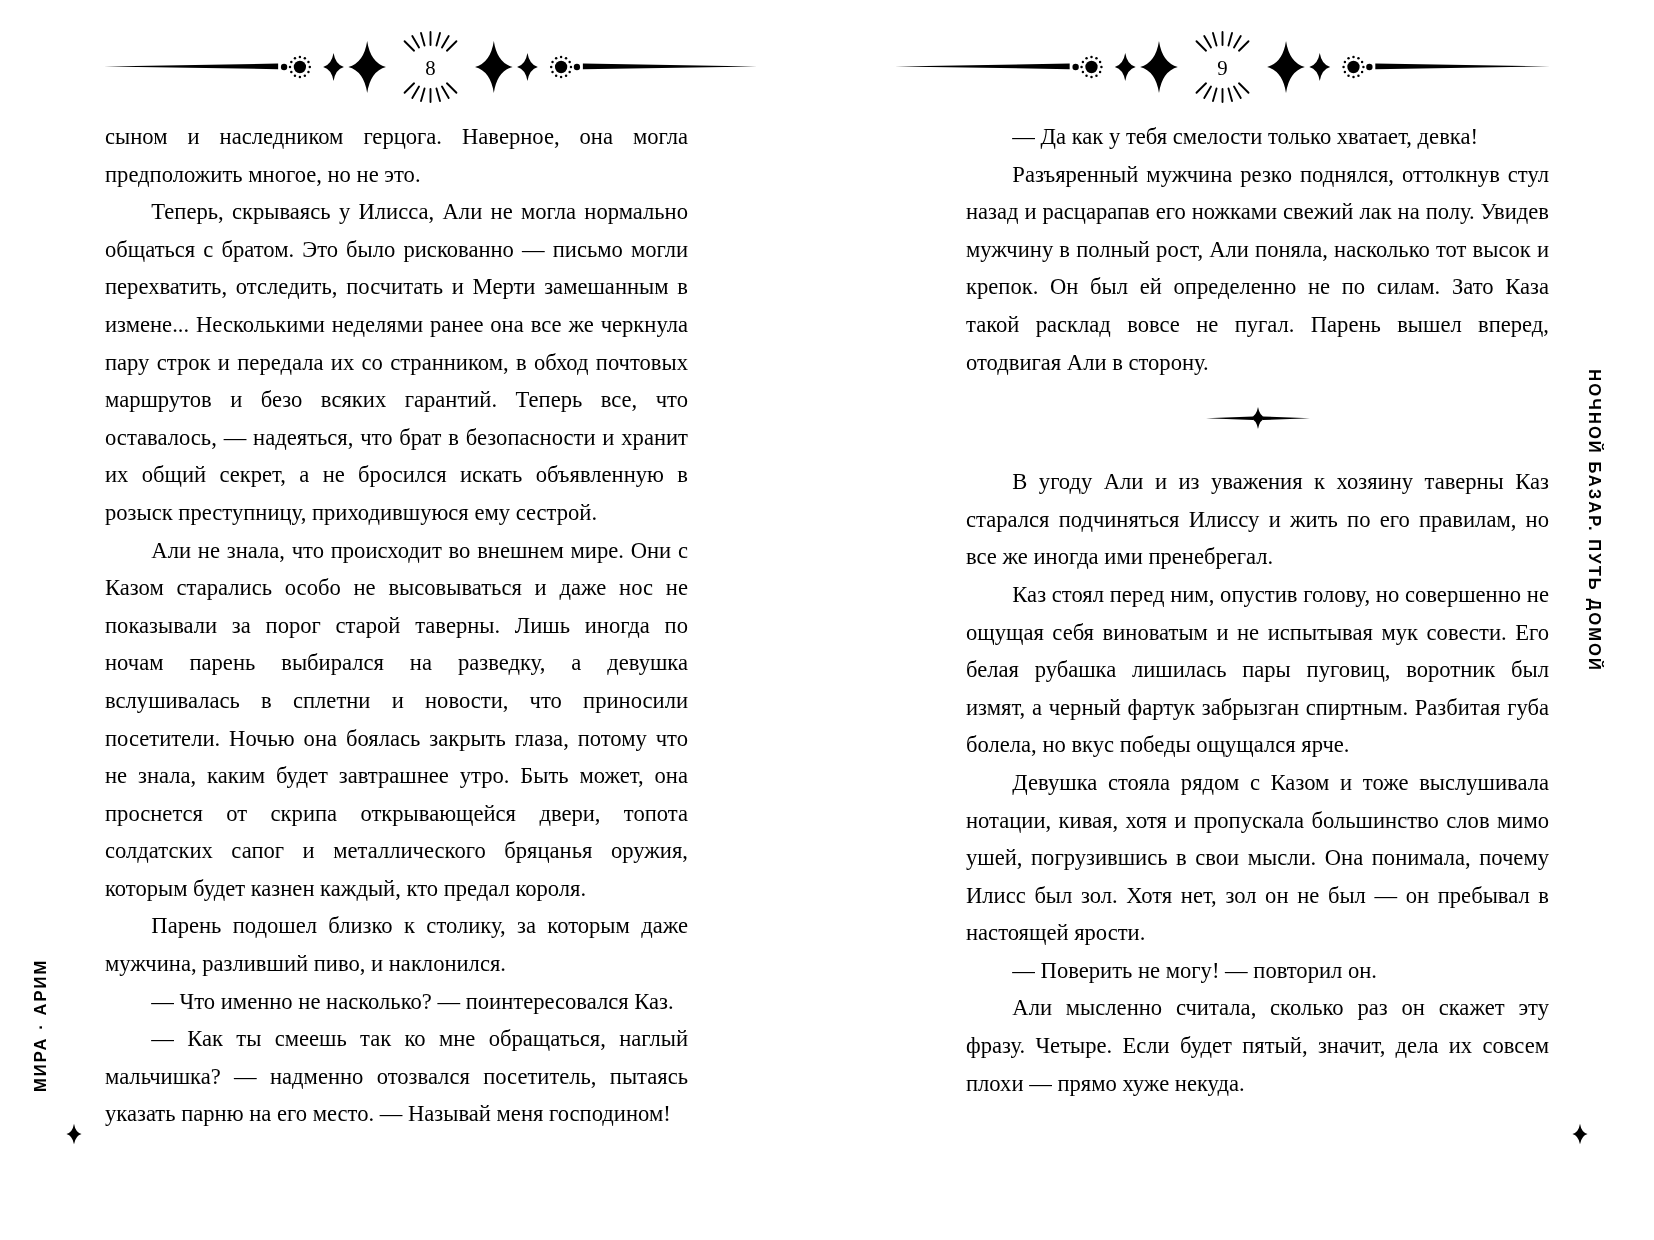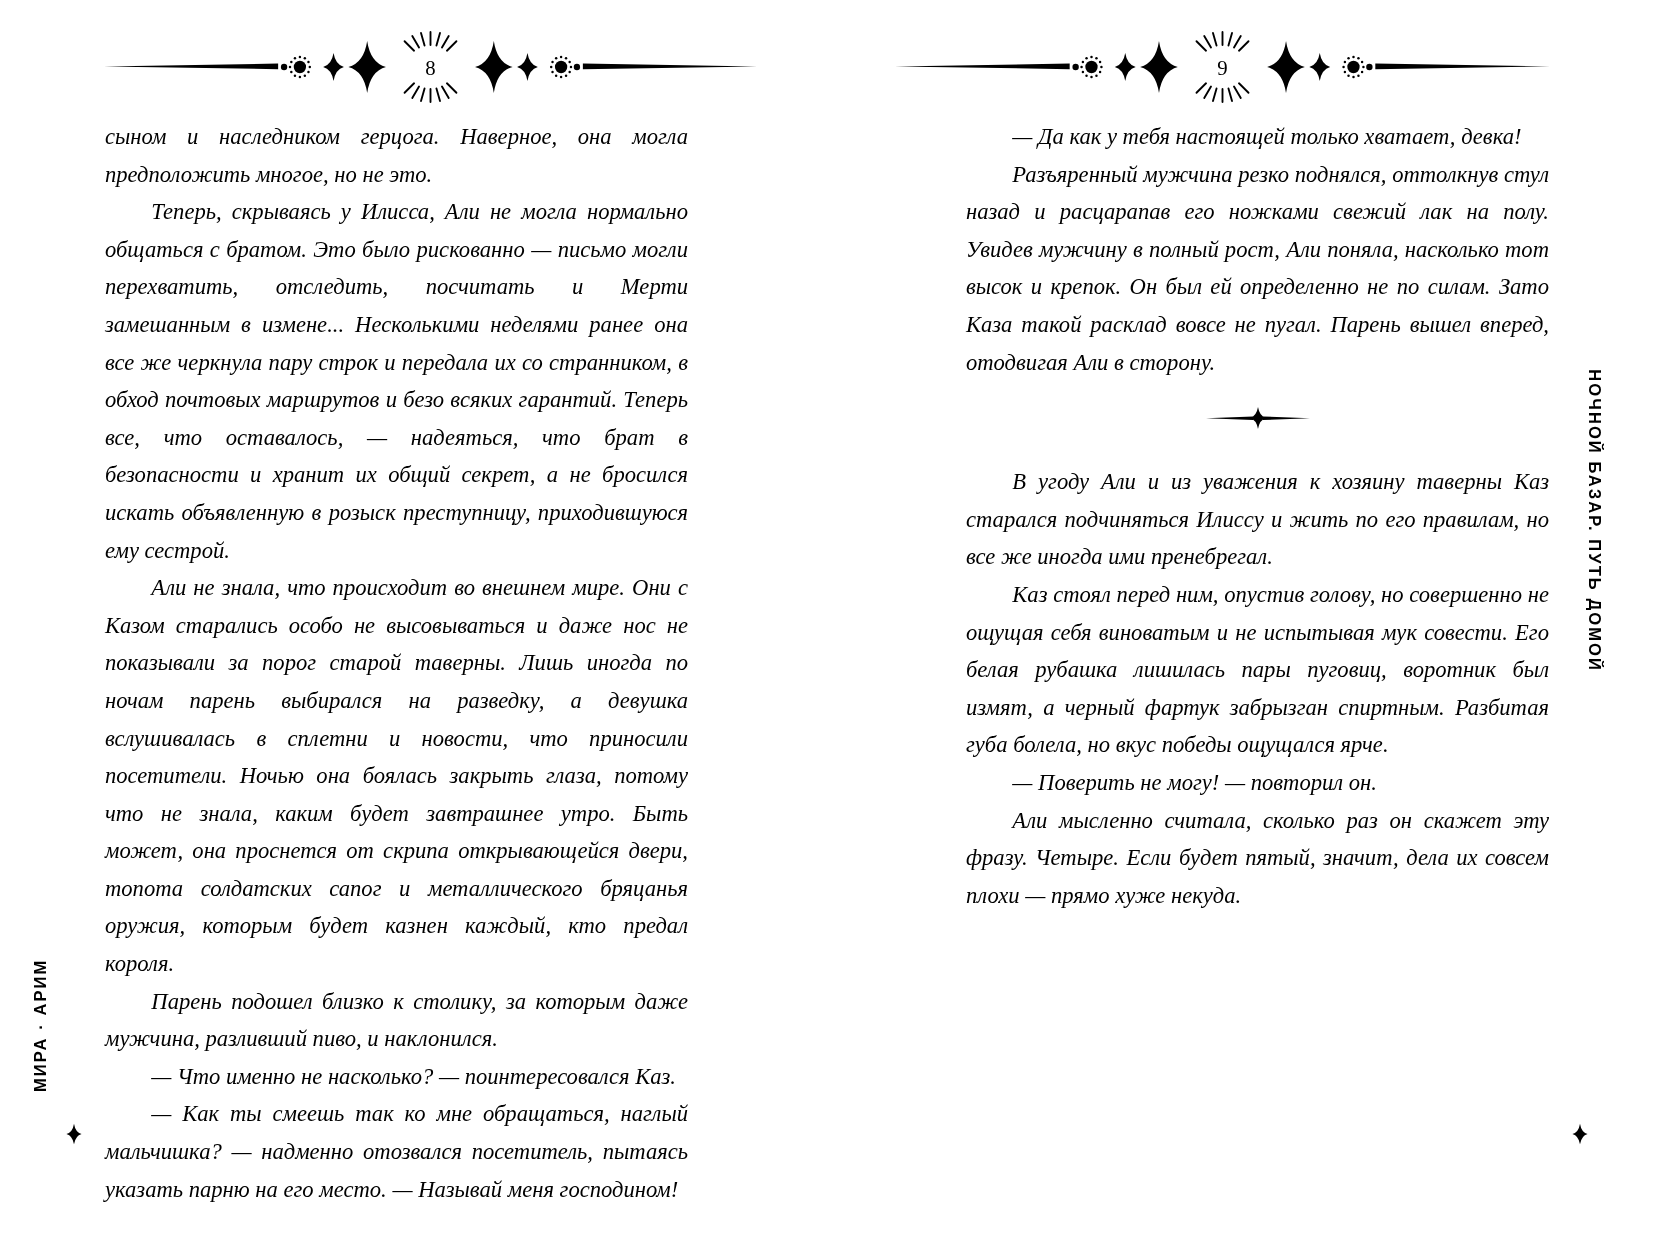--- a/index.html
+++ b/index.html
@@ -92,21 +92,20 @@
     text-justify: inter-word;
     hyphens: none;
   }
   .page.left  .textblock { left: 105px; }
   .page.right .textblock { left: 925px; }
   .page.right .textblock { left: auto; right: 105px; }
 
   .textblock p {
     margin: 0;
     text-indent: 2.05em;
-    font-style: italic;
   }
   .textblock p.noindent { text-indent: 0; }
 
   
   .scene-divider {
     margin: 22px 0 30px 0;
     height: 30px;
     display: flex;
     align-items: center;
     justify-content: center;
@@ -246,33 +245,34 @@
             <use href="#star4L"></use>
           </g>
         <g transform="translate(330,43)">
             <use href="#burstL"></use>
           </g>
         <text class="folio-num" x="330" y="51" text-anchor="middle">9</text>
       </svg>
     </div>
 
     <div class="textblock">
-      <p>— Да как у тебя настоящей только хватает, девка!</p>
+      <p>— Да как у тебя смелости только хватает, девка!</p>
       <p>Разъяренный мужчина резко поднялся, оттолкнув стул назад и расцарапав его ножками свежий лак на полу. Увидев мужчину в полный рост, Али поняла, насколько тот высок и крепок. Он был ей определенно не по силам. Зато Каза такой расклад вовсе не пугал. Парень вышел вперед, отодвигая Али в сторону.</p>
 
       <div class="scene-divider">
         <svg width="120" height="26" viewBox="-60 -13 120 26" aria-hidden="true">
           <path d="M-52,0.3 L-5,-1.5 L-5,2.1 Z" fill="#000"></path>
           <path d="M52,0.3 L5,-1.5 L5,2.1 Z" fill="#000"></path>
           <path d="M0,-11 Q1.5,-1.9 8,0 Q1.5,1.9 0,11 Q-1.5,1.9 -8,0 Q-1.5,-1.9 0,-11 Z" fill="#000"></path>
         </svg>
       </div>
 
       <p>В угоду Али и из уважения к хозяину таверны Каз старался подчиняться Илиссу и жить по его правилам, но все же иногда ими пренебрегал.</p>
       <p>Каз стоял перед ним, опустив голову, но совершенно не ощущая себя виноватым и не испытывая мук совести. Его белая рубашка лишилась пары пуговиц, воротник был измят, а черный фартук забрызган спиртным. Разбитая губа болела, но вкус победы ощущался ярче.</p>
+      <p>Девушка стояла рядом с Казом и тоже выслушивала нотации, кивая, хотя и пропускала большинство слов мимо ушей, погрузившись в свои мысли. Она понимала, почему Илисс был зол. Хотя нет, зол он не был — он пребывал в настоящей ярости.</p>
       <p>— Поверить не могу! — повторил он.</p>
       <p>Али мысленно считала, сколько раз он скажет эту фразу. Четыре. Если будет пятый, значит, дела их совсем плохи — прямо хуже некуда.</p>
 
     </div>
 
     <div class="side-title right">НОЧНОЙ БАЗАР. ПУТЬ ДОМОЙ</div>
 
     <div class="corner-star right">
       <svg viewBox="-16 -16 32 32" aria-hidden="true">
         <path d="M0,-15 Q2,-2.6 11,0 Q2,2.6 0,15 Q-2,2.6 -11,0 Q-2,-2.6 0,-15 Z" fill="#000"></path>

